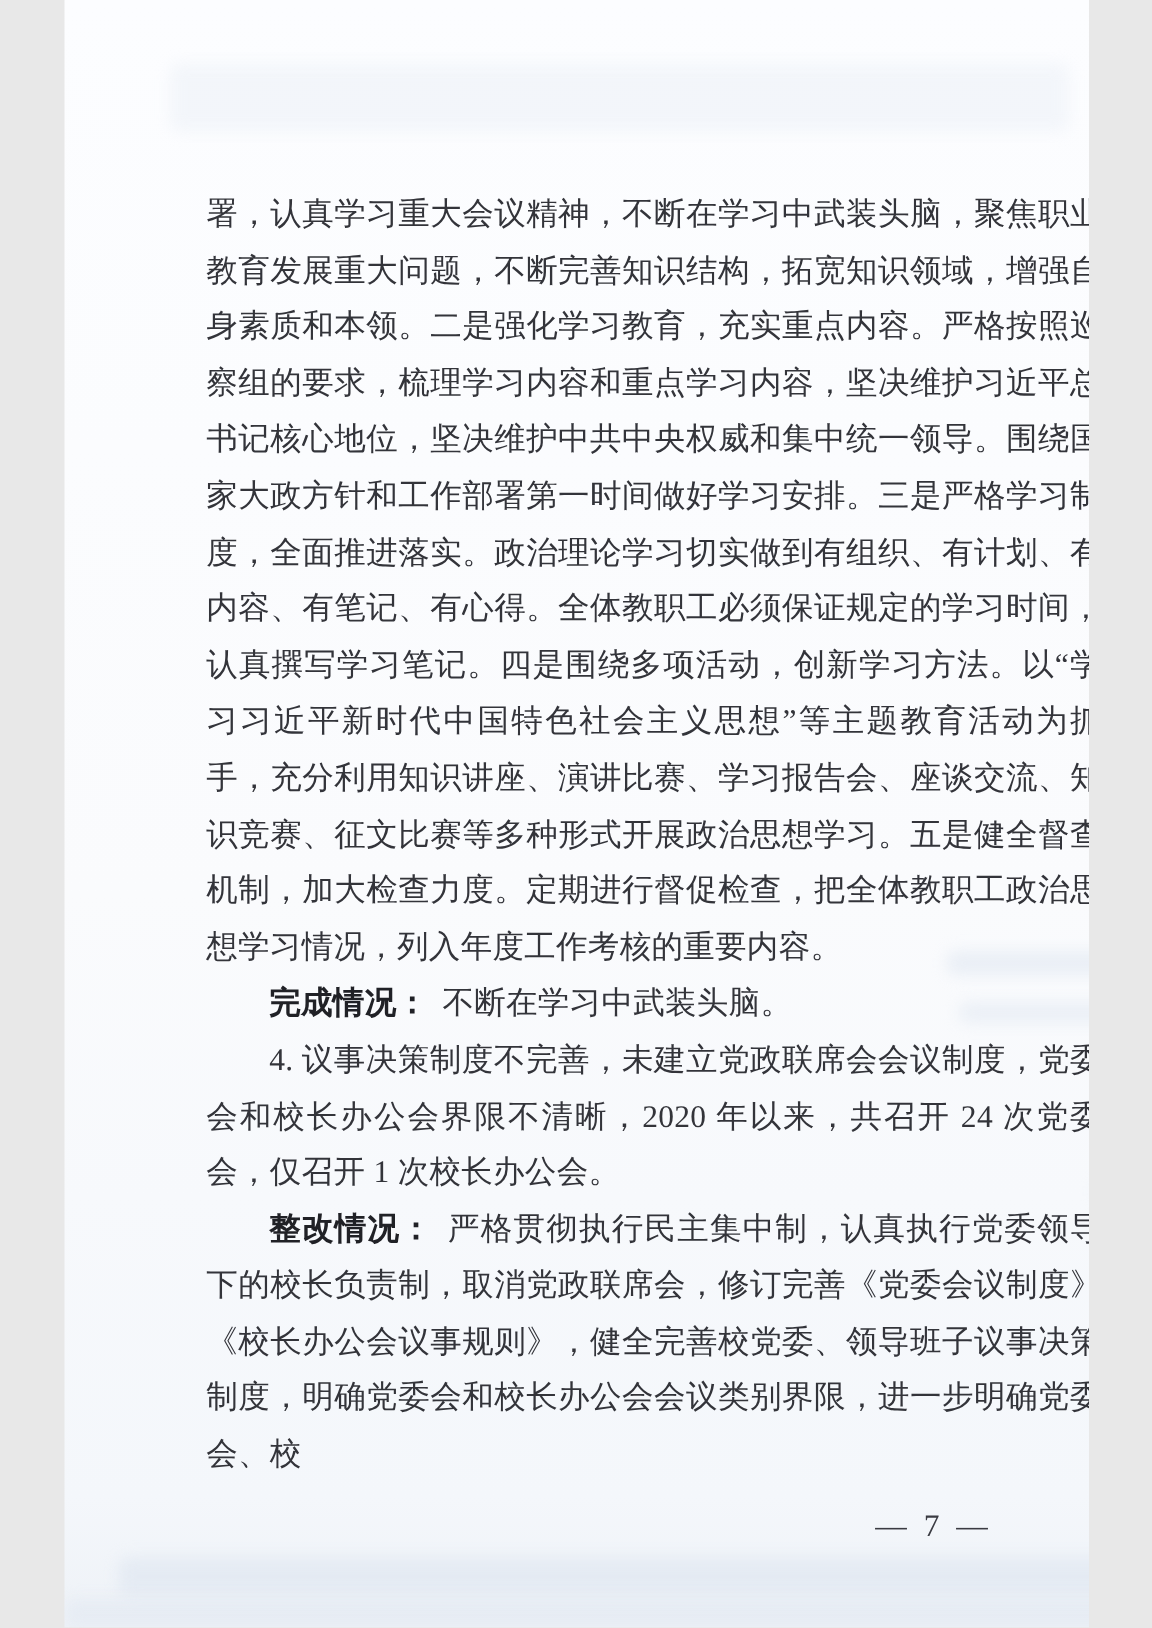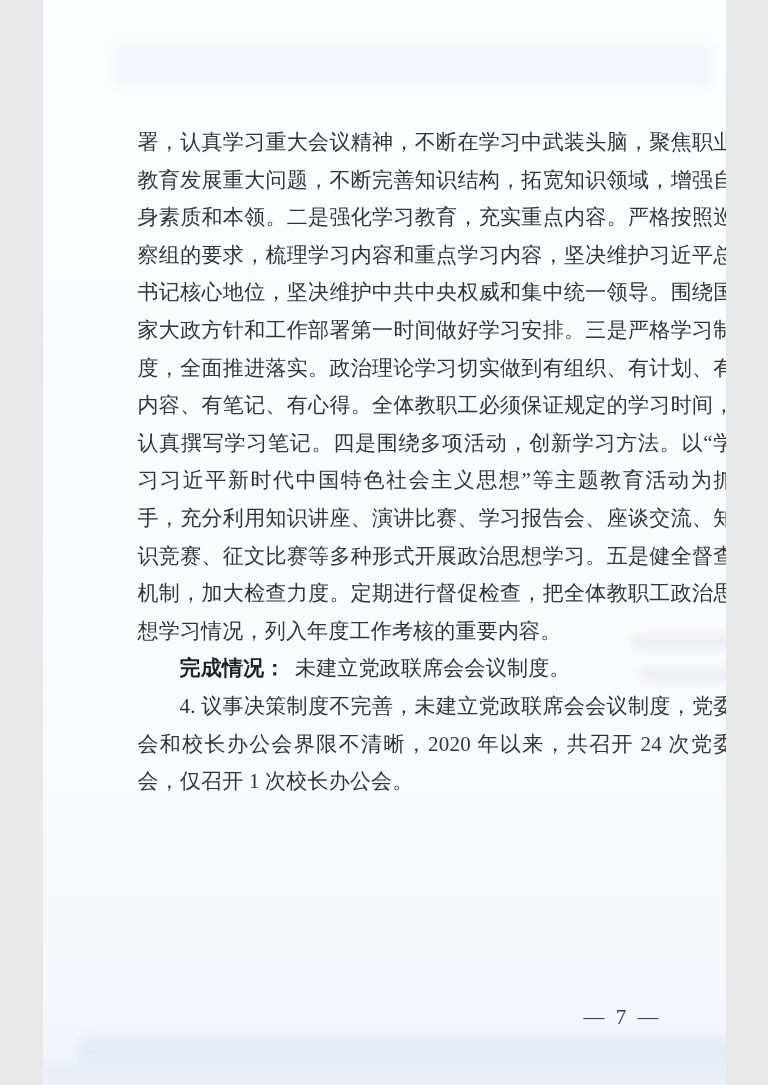--- a/index.html
+++ b/index.html
@@ -71,23 +71,26 @@
   <div class="artifact a-right-2"></div>
   <div class="artifact a-right-3"></div>
   <div class="artifact a-bottom-1"></div>
   <div class="artifact a-bottom-2"></div>
 
   <div class="text-block">
 
     <p>署，认真学习重大会议精神，不断在学习中武装头脑，聚焦职业教育发展重大问题，不断完善知识结构，拓宽知识领域，增强自身素质和本领。二是强化学习教育，充实重点内容。严格按照巡察组的要求，梳理学习内容和重点学习内容，坚决维护习近平总书记核心地位，坚决维护中共中央权威和集中统一领导。围绕国家大政方针和工作部署第一时间做好学习安排。三是严格学习制度，全面推进落实。政治理论学习切实做到有组织、有计划、有内容、有笔记、有心得。全体教职工必须保证规定的学习时间，认真撰写学习笔记。四是围绕多项活动，创新学习方法。以“学习习近平新时代中国特色社会主义思想”等主题教育活动为抓手，充分利用知识讲座、演讲比赛、学习报告会、座谈交流、知识竞赛、征文比赛等多种形式开展政治思想学习。五是健全督查机制，加大检查力度。定期进行督促检查，把全体教职工政治思想学习情况，列入年度工作考核的重要内容。</p>
 
     <p class="para-indent">
-      <span class="inline-label">完成情况：</span><span class="label-gap"></span><span>未建立党政联席会会议制度。</span>
+      <span class="inline-label">完成情况：</span><span class="label-gap"></span><span>不断在学习中武装头脑。</span>
     </p>
 
     <p class="para-indent">4. 议事决策制度不完善，未建立党政联席会会议制度，党委会和校长办公会界限不清晰，2020 年以来，共召开 24 次党委会，仅召开 1 次校长办公会。</p>
 
+    <p class="para-indent">
+      <span class="inline-label">整改情况：</span><span class="label-gap"></span><span>严格贯彻执行民主集中制，认真执行党委领导下的校长负责制，取消党政联席会，修订完善《党委会议制度》《校长办公会议事规则》，健全完善校党委、领导班子议事决策制度，明确党委会和校长办公会会议类别界限，进一步明确党委会、校</span>
+    </p>
 
   </div>
 
   <div class="page-number">— 7 —</div>
 
 </div>
 
 </body></html>

